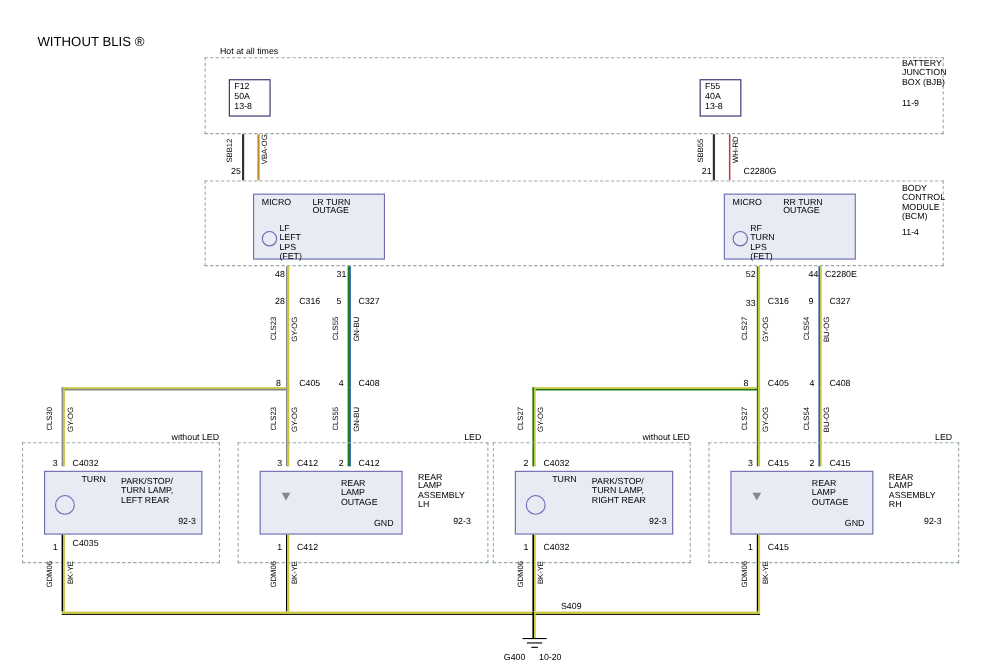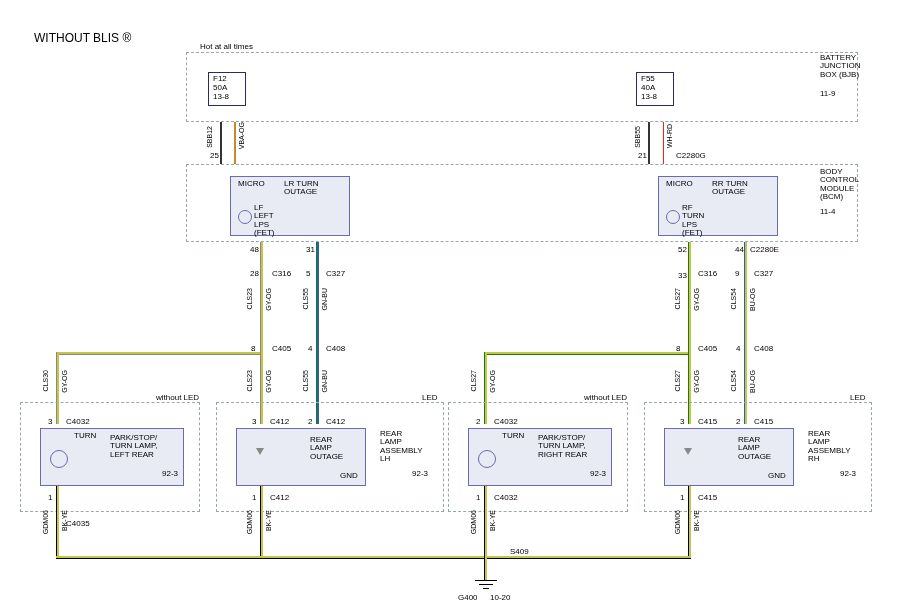--- a/index.html
+++ b/index.html
@@ -153,21 +153,21 @@
 <div class="lbl" style="left:48px;top:418px">3</div>
 <div class="lbl" style="left:66px;top:418px">C4032</div>
 <div class="box fill" style="left:40px;top:428px;width:144px;height:58px"></div>
 <div class="lbl" style="left:74px;top:432px">TURN</div>
 <div class="circle" style="left:50px;top:450px;width:16px;height:16px"></div>
 <div class="lbl" style="left:110px;top:434px">PARK/STOP/
 TURN LAMP,
 LEFT REAR</div>
 <div class="lbl" style="left:162px;top:470px">92-3</div>
 <div class="lbl" style="left:48px;top:494px">1</div>
-<div class="lbl" style="left:66px;top:520px">C4035</div>
+<div class="lbl" style="left:66px;top:490px">C4035</div>
 
 <div class="box" style="left:216px;top:402px;width:228px;height:110px"></div>
 <div class="lbl" style="left:422px;top:394px">LED</div>
 <div class="lbl" style="left:252px;top:418px">3</div>
 <div class="lbl" style="left:270px;top:418px">C412</div>
 <div class="lbl" style="left:308px;top:418px">2</div>
 <div class="lbl" style="left:326px;top:418px">C412</div>
 <div class="box fill" style="left:236px;top:428px;width:130px;height:58px"></div>
 <div class="led-arrow" style="left:256px;top:448px"></div>
 <div class="lbl" style="left:310px;top:436px">REAR

